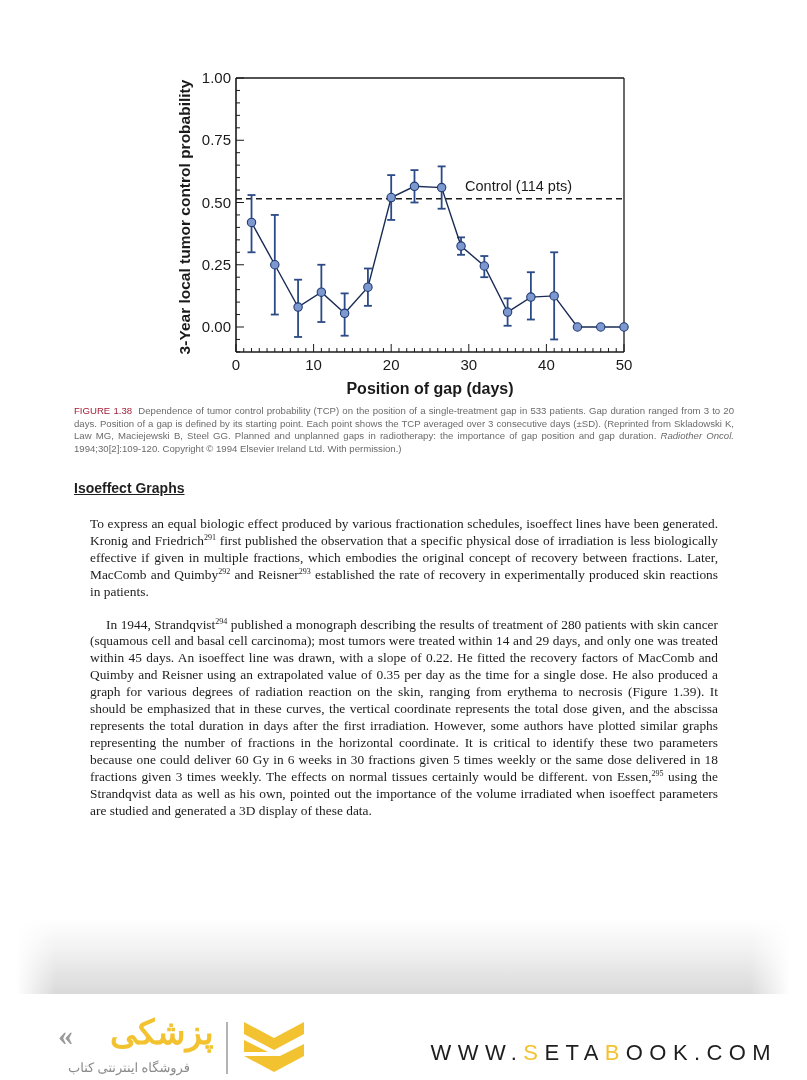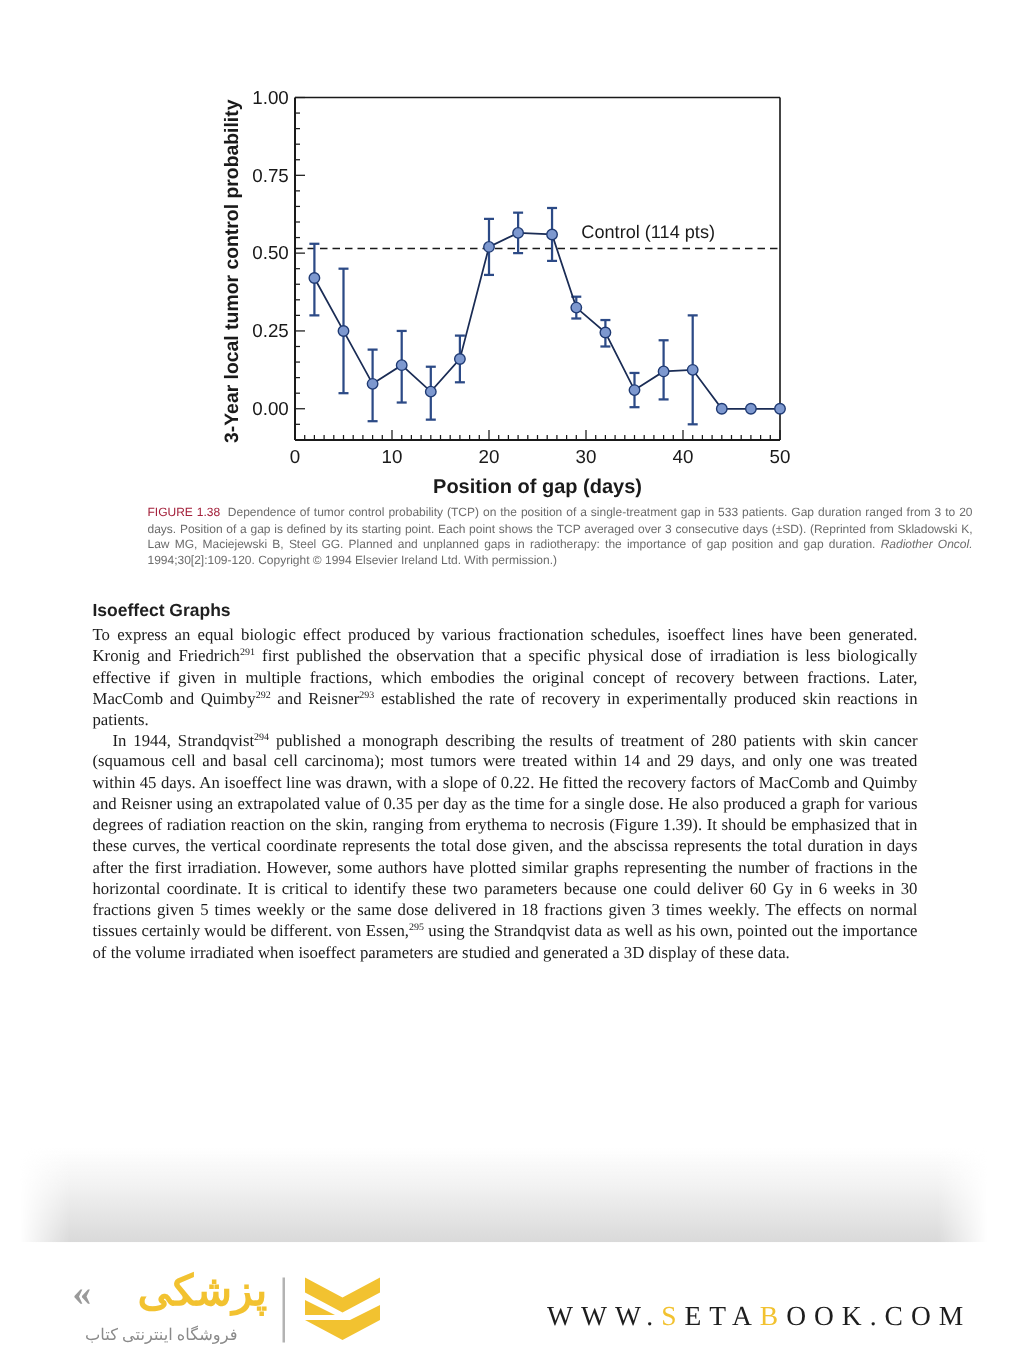--- a/index.html
+++ b/index.html
@@ -1,38 +1,38 @@
 <!DOCTYPE html>
 <html><head>
 <meta charset="utf-8">
 <style>
   html, body { margin:0; padding:0; background:#ffffff; }
   body { width:807px; height:1080px; position:relative; overflow:hidden; font-family:"Liberation Serif", serif; color:#1a1a1a; }
   #chart { position:absolute; left:160px; top:60px; width:500px; height:340px; }
   #chart text { font-family:"Liberation Sans", sans-serif; }
-  .caption { position:absolute; left:74px; top:405px; width:660px; font-family:"Liberation Sans", sans-serif; font-size:9.6px; line-height:12.6px; color:#6b6b6b; text-align:justify;margin-left:44px; }
+  .caption { position:absolute; left:74px; top:405px; width:660px; font-family:"Liberation Sans", sans-serif; font-size:9.6px; line-height:12.6px; color:#6b6b6b; text-align:justify; }
   .caption .fig-label { color:#a3203a; font-weight:normal; margin-right:3px; }
   .caption i { font-style:italic; }
-  .section-heading { position:absolute; left:74px; top:480px; font-family:"Liberation Sans", sans-serif; font-weight:bold; font-size:14px; color:#1f1f1f; margin:0; }
+  .section-heading { position:absolute; left:74px; top:480px; font-family:"Liberation Sans", sans-serif; font-weight:bold; font-size:14px; color:#1f1f1f; margin:0;text-decoration:underline; }
   .body-text { position:absolute; left:74px; top:500px; width:660px; font-size:13.4px; line-height:16.9px; text-align:justify; color:#1c1c1c; }
-  .body-text p { margin:0; text-indent:0; }
+  .body-text p { margin:16px; text-indent:0; }
   .body-text p + p { text-indent:16px; }
   sup { font-size:8px; line-height:0; vertical-align:5px; }
   .fade-band { position:absolute; left:16px; top:918px; width:774px; height:76px;
     background:linear-gradient(to bottom, rgba(255,255,255,0) 0%, #f2f2f2 40%, #d9d9d9 100%);
     -webkit-mask-image:linear-gradient(to right, transparent 0, #000 40px, #000 734px, transparent 774px);
     mask-image:linear-gradient(to right, transparent 0, #000 40px, #000 734px, transparent 774px); }
   .footer { position:absolute; left:0; top:994px; width:807px; height:86px; background:#ffffff; }
   .logo-chevrons { position:absolute; left:58px; top:24px; font-size:30px; font-weight:bold; color:#9a9a9a; letter-spacing:-8px; }
   .logo-fa { position:absolute; left:110px; top:18px; font-size:34px; font-weight:bold; color:#f2c230; }
   .logo-sub { position:absolute; left:68px; top:66px; font-size:13px; color:#8a8a8a; direction:rtl; }
   .logo-divider { position:absolute; left:226px; top:28px; width:2px; height:52px; background:#b3b3b3; }
   .logo-mark { position:absolute; left:238px; top:24px; width:72px; height:58px; }
   .store-title { position:absolute; right:34px; top:14px; font-family:"DejaVu Sans", sans-serif; font-size:20px; color:#1e1e1e; direction:rtl; }
-  .store-url { position:absolute; right:30px; top:46px; font-family:Liberation Serif, serif; font-size:22px; letter-spacing:6.4px; color:#1e1e1e; }
+  .store-url { position:absolute; right:30px; top:46px; font-family:Liberation Sans, sans-serif; font-size:22px; letter-spacing:6.4px; color:#1e1e1e; }
   .store-url .hl { color:#f2c230; }
 </style>
 </head>
 <body>
 
 <svg id="chart" viewBox="0 0 500 340" xmlns="http://www.w3.org/2000/svg">
   <g id="axes">
       <line x1="76" y1="18" x2="464" y2="18" stroke="#1a1a1a" stroke-width="1.3"></line>
       <line x1="464" y1="18" x2="464" y2="292" stroke="#1a1a1a" stroke-width="1.3"></line>
       <line x1="76" y1="18" x2="76" y2="292" stroke="#1a1a1a" stroke-width="1.6"></line>

